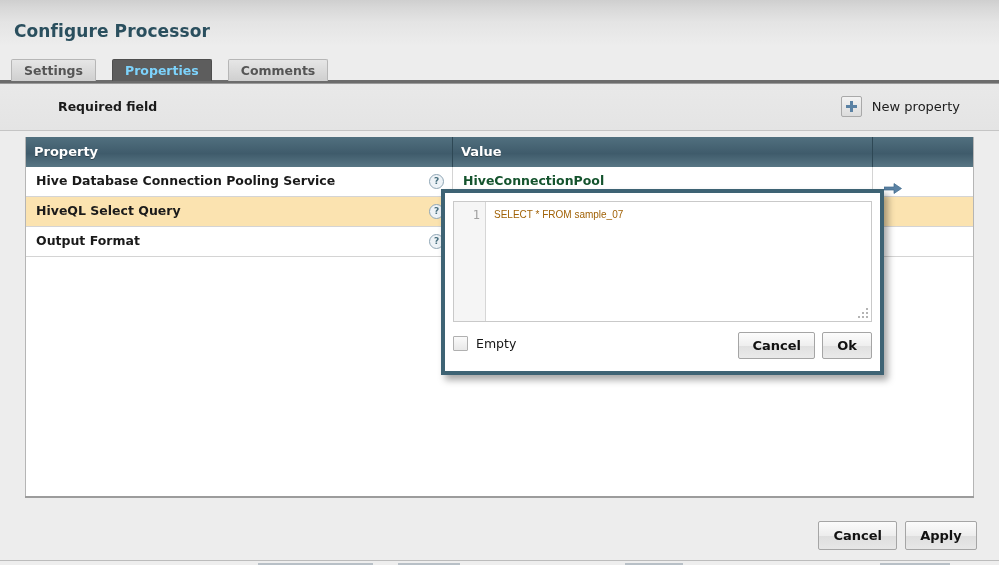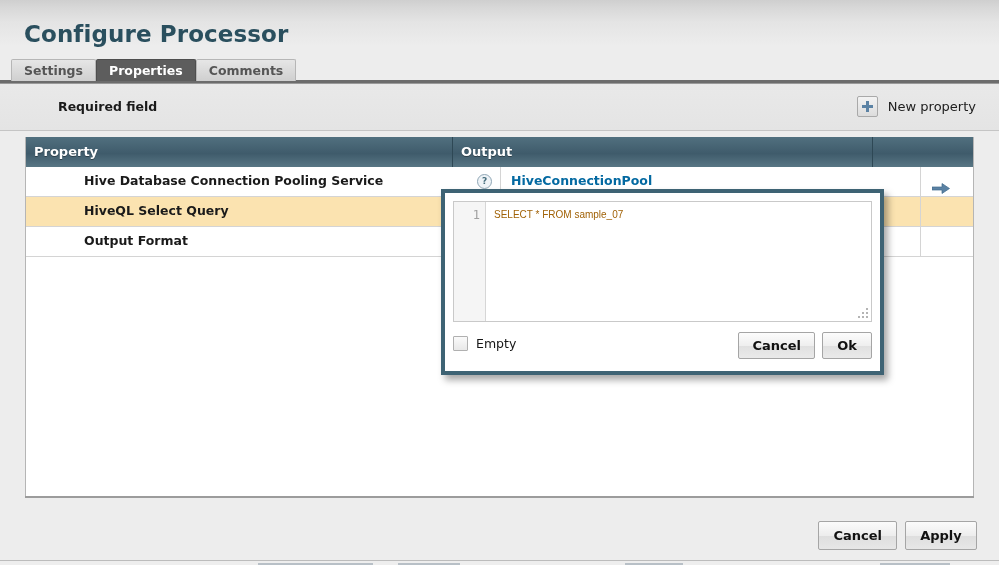--- a/index.html
+++ b/index.html
@@ -17,58 +17,58 @@
   #app {
     position: relative;
     width: 999px;
     height: 565px;
     background: linear-gradient(to bottom, #cfcfcf 0px, #d8d8d8 8px, #e4e4e4 22px, #ededed 46px, #ededed 100%);
   }
 
   
   .dialog-title {
     position: absolute;
-    left: 24px;
+    left: 14px;
     top: 21px;
-    font-size: 23px;
+    font-size: 17px;
     font-weight: bold;
     color: #2a4f5e;
     letter-spacing: 0.1px;
   }
 
   
   .tabbar {
     position: absolute;
     left: 11px;
     top: 57px;
     height: 24px;
     display: flex;
     align-items: flex-end;
-    gap: 0;
+    gap: 16px;
     z-index: 3;
   }
   .tab {
     height: 22px;
     box-sizing: border-box;
     padding: 0 12px;
     line-height: 21px;
     font-size: 12.5px;
     font-weight: bold;
     color: #555;
     background: linear-gradient(to bottom, #e6e6e6, #cfcfcf);
     border: 1px solid #b6b6b6;
     border-bottom: none;
     border-radius: 2px 2px 0 0;
     cursor: pointer;
     white-space: nowrap;
   }
   .tab.selected {
     background: #5d5d5d;
     border-color: #4e4e4e;
-    color: #ffffff;
+    color: #7dd3fc;
     margin-top: 32px;
   }
   .tabbar-rule {
     position: absolute;
     left: 0;
     top: 80px;
     width: 999px;
     height: 3px;
     background: #6c6c6c;
     border-bottom: 1px solid #9a9a9a;
@@ -89,21 +89,21 @@
     position: absolute;
     left: 35px;
     top: 15px;
     font-size: 12.5px;
     font-weight: bold;
     color: #1a1a1a;
     margin-left: 23px;
   }
   .newprop {
     position: absolute;
-    right: 23px;
+    right: 39px;
     top: 12px;
     display: flex;
     align-items: center;
     gap: 10px;
     cursor: pointer;
     user-select: none;
   }
   .plus-btn {
     width: 21px;
     height: 21px;
@@ -157,21 +157,20 @@
   .th.col-value { width: 420px; border-right: 1px solid #2e4855; }
   .th.col-go    { flex: 1; }
 
   .tbody { position: relative; }
   .trow {
     display: flex;
     height: 29px;
     border-bottom: 1px solid #d4d4d4;
     background: #ffffff;
     cursor: pointer;
-    padding-left: 48px;
   }
   .trow.selected { background: #fbe3b0; }
   .td {
     box-sizing: border-box;
     font-size: 12.5px;
     line-height: 28px;
     overflow: hidden;
     white-space: nowrap;
   }
   .td.col-prop {
@@ -180,21 +179,21 @@
     position: relative;
     padding-left: 10px;
     font-weight: bold;
     color: #1a1a1a;
   }
   .td.col-value {
     width: 420px;
     border-right: 1px solid #d4d4d4;
     padding-left: 10px;
     font-weight: bold;
-    color: #0369a1;
+    color: #14532d;
   }
   .td.col-go { flex: 1; position: relative; }
 
   .help-icon {
     position: absolute;
     right: 8px;
     top: 7px;
     width: 13px;
     height: 13px;
     border-radius: 50%;
@@ -404,21 +403,21 @@
     <div class="reqbar-label">Required field</div>
     <div class="newprop">
       <span class="plus-btn"></span>
       <span class="newprop-label">New property</span>
     </div>
   </div>
 
   <div class="table-wrap">
     <div class="thead">
       <div class="th col-prop">Property</div>
-      <div class="th col-value">Output</div>
+      <div class="th col-value">Value</div>
       <div class="th col-go"></div>
     </div>
 
     <div class="tbody">
 
       <div class="trow">
         <div class="td col-prop">
           <span>Hive Database Connection Pooling Service</span>
           <span class="help-icon">?</span>
         </div>

